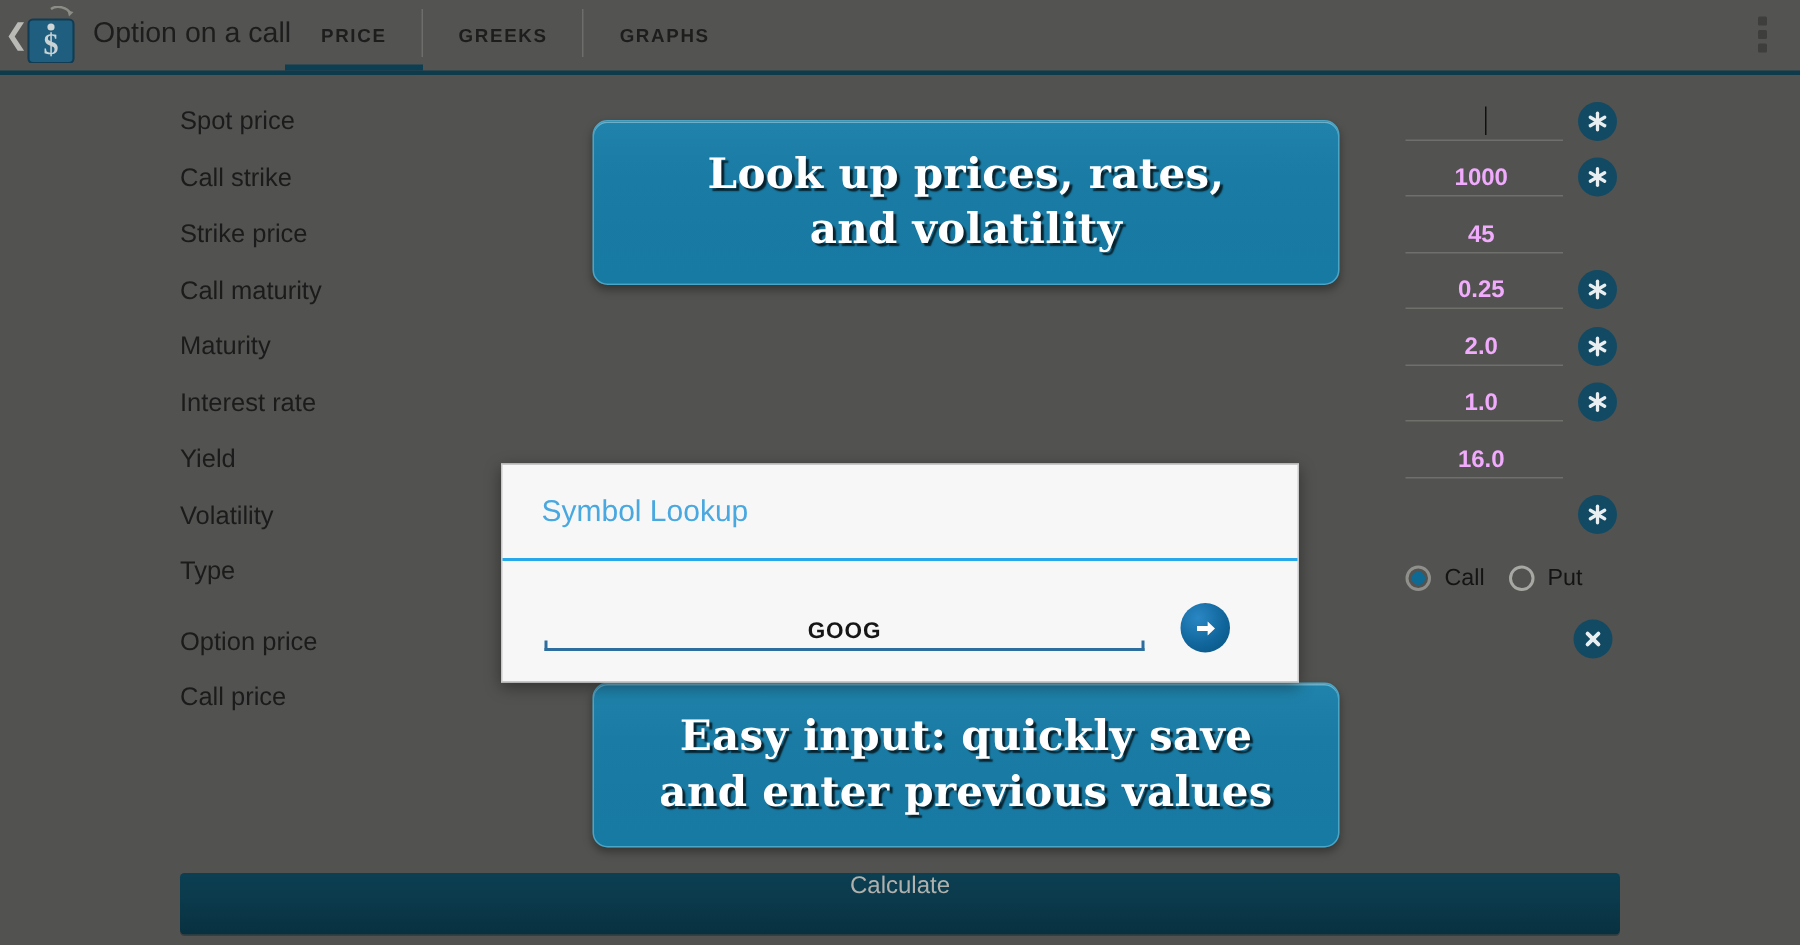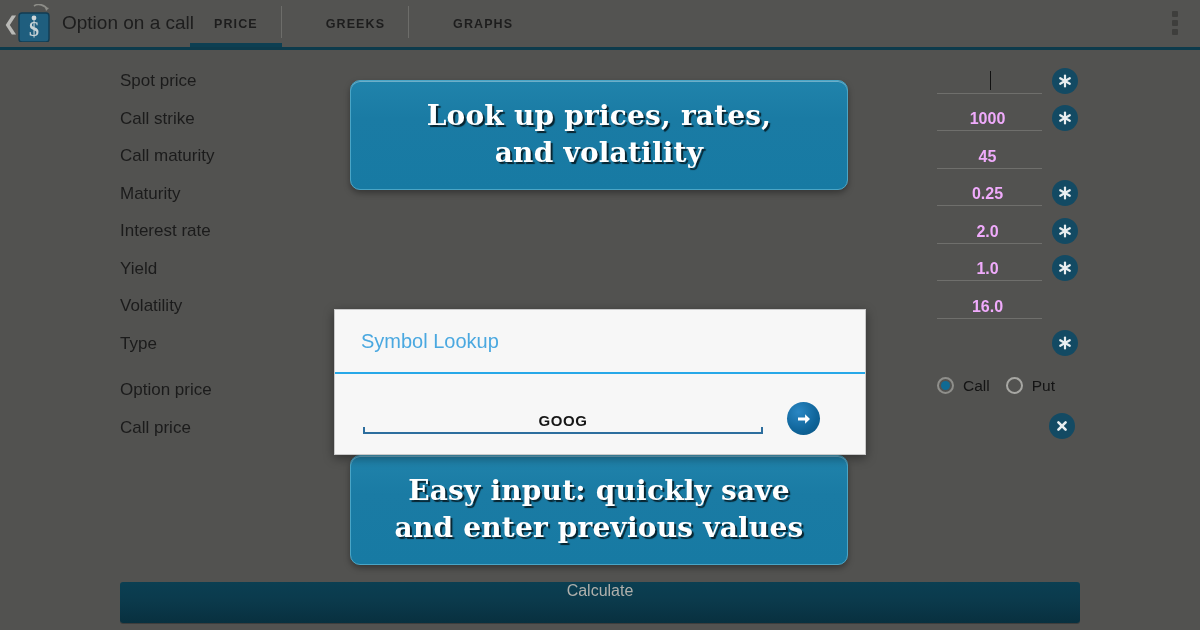--- a/index.html
+++ b/index.html
@@ -26,21 +26,21 @@
   }
   .app-icon{
     position:absolute;left:18px;top:4px;width:36px;height:38px;
   }
   .app-title{
     position:absolute;left:62px;top:10px;height:26px;line-height:26px;
     font-size:19px;color:#1d1d1d;white-space:nowrap;
   }
   .tabs{
     position:absolute;left:190px;top:0;height:47px;
-    display:flex;align-items:stretch;gap:20px;
+    display:flex;align-items:stretch;
   }
   .tab{
     position:relative;display:flex;align-items:center;justify-content:center;
     padding:0 24px;height:47px;
     font-size:12.5px;font-weight:bold;letter-spacing:1.1px;
     color:#1d1d1d;box-sizing:border-box;
   }
   .tab.sep::after{
     content:"";position:absolute;right:0;top:6px;bottom:9px;width:1px;
     background:#6d6d6a;
@@ -121,20 +121,21 @@
 
   
   .banner{
     position:absolute;width:498px;
     border-radius:10px;
     background:linear-gradient(to bottom,#2083ab 0%,#1a7ba4 35%,#177aa3 100%);
     border:1px solid #4aa5c6;
     box-shadow:0 3px 6px rgba(0,0,0,.35), inset 0 1px 0 rgba(255,255,255,.35);
     display:flex;align-items:center;justify-content:center;
     box-sizing:border-box;
+    margin-left:45px;
   }
   .banner-text{
     font-family:"DejaVu Serif", serif;
     font-weight:bold;font-size:28px;line-height:1.32;
     color:#ffffff;text-align:center;
     text-shadow:2px 2px 1px rgba(0,0,0,.72);
     letter-spacing:.2px;
     padding:0 12px;
   }
   #banner-top{left:350px;top:80px;height:110px;}
@@ -221,20 +222,21 @@
       <i></i>
       <i></i>
       <i></i>
     </div>
   </div>
   <div class="header-rule"></div>
 
   <div class="labels">
     <div class="label-row">Spot price</div>
     <div class="label-row">Call strike</div>
+    <div class="label-row">Strike price</div>
     <div class="label-row">Call maturity</div>
     <div class="label-row">Maturity</div>
     <div class="label-row">Interest rate</div>
     <div class="label-row">Yield</div>
     <div class="label-row">Volatility</div>
     <div class="label-row">Type</div>
     <div class="label-gap"></div>
     <div class="label-row">Option price</div>
     <div class="label-row">Call price</div>
   </div>

